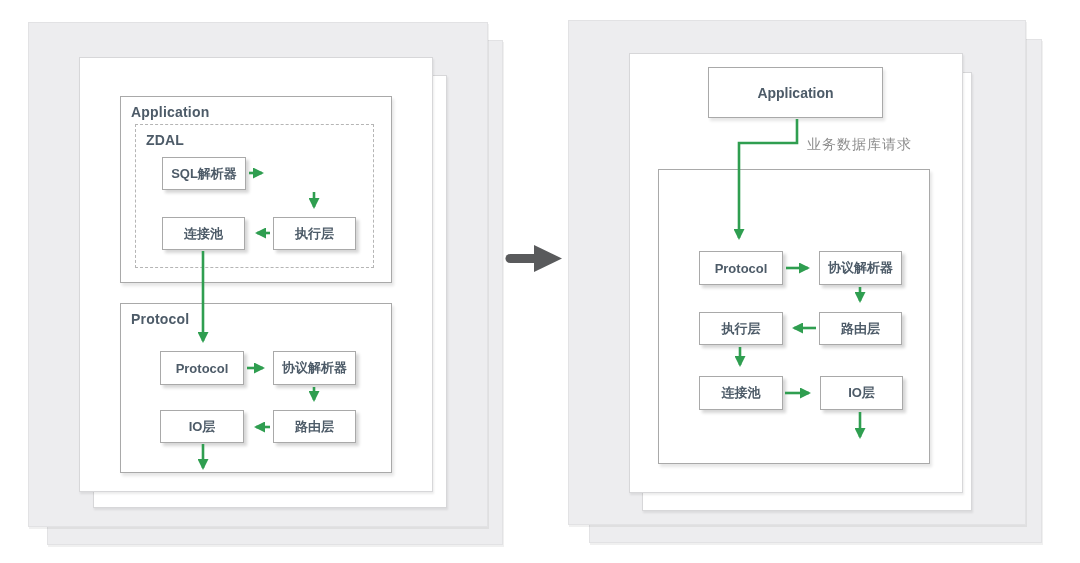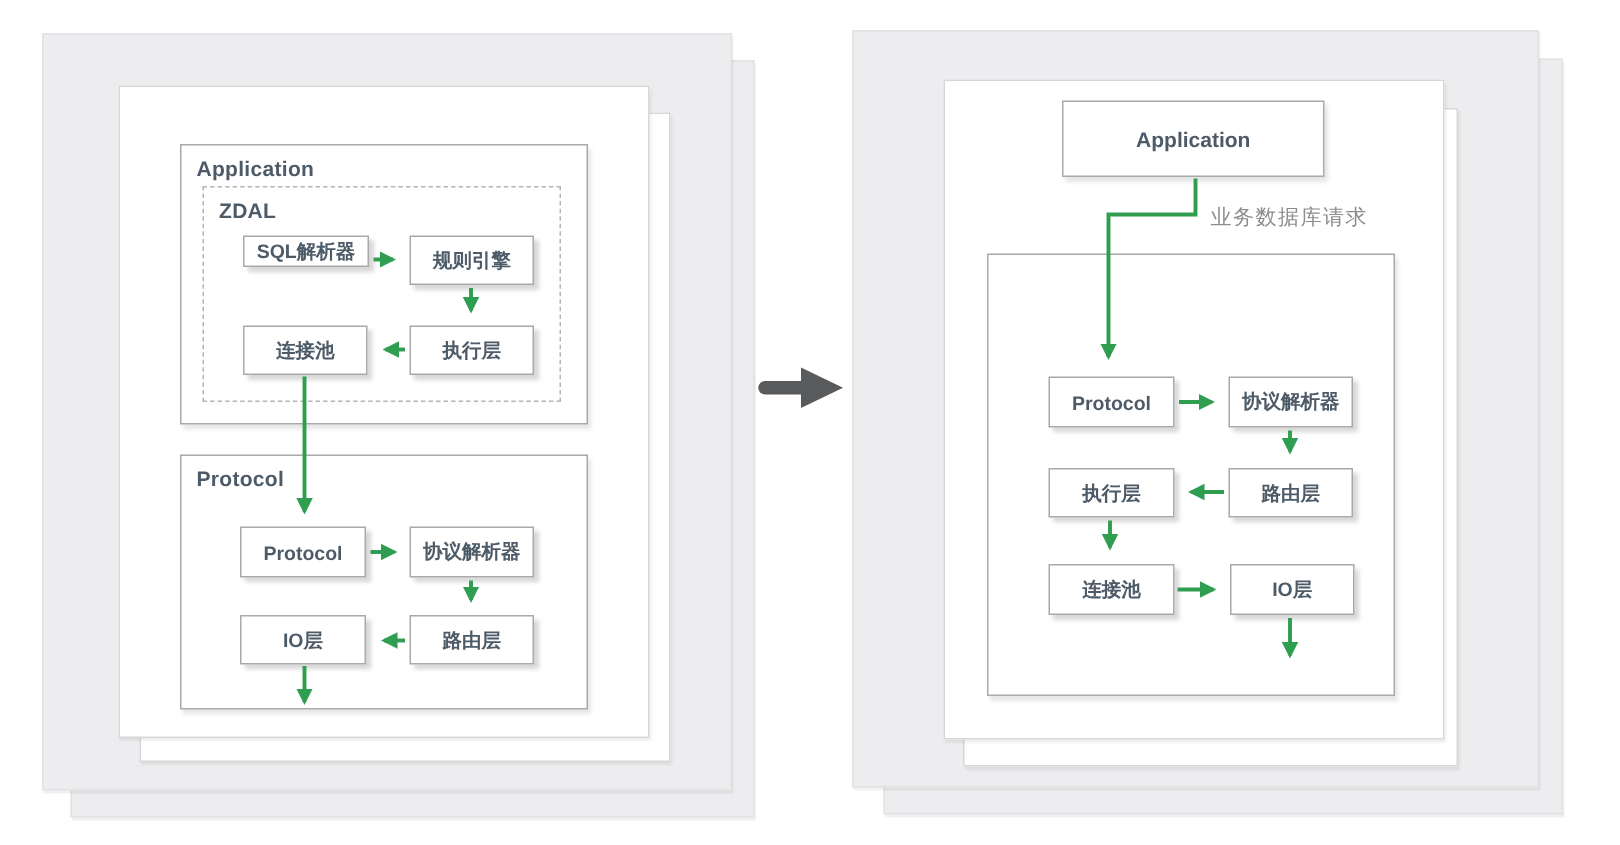--- a/index.html
+++ b/index.html
@@ -93,21 +93,21 @@
   .transform-head{ fill:var(--transform-arrow-gray); }
 
   
   .sheet-l-b{left:47px;top:40px;width:456px;height:505px;}
   .sheet-l-a{left:28px;top:22px;width:460px;height:505px;}
   .page-l-b{left:93px;top:75px;width:354px;height:433px;}
   .page-l-a{left:79px;top:57px;width:354px;height:435px;}
   .app-box-l{left:120px;top:96px;width:272px;height:187px;}
   .zdal-box{left:135px;top:124px;width:239px;height:144px;}
   .obproxy-box{left:120px;top:303px;width:272px;height:170px;}
-  .n-sql{left:162px;top:157px;width:84px;height:21px;}
+  .n-sql{left:162px;top:157px;width:84px;height:33px;}
   .n-rule{left:273px;top:157px;width:83px;height:33px;}
   .n-pool-l{left:162px;top:217px;width:83px;height:33px;}
   .n-exec-l{left:273px;top:217px;width:83px;height:33px;}
   .n-proto-l{left:160px;top:351px;width:84px;height:34px;}
   .n-pparser-l{left:273px;top:351px;width:83px;height:34px;}
   .n-io-l{left:160px;top:410px;width:84px;height:33px;}
   .n-route-l{left:273px;top:410px;width:83px;height:33px;}
 
   
   .sheet-r-b{left:589px;top:39px;width:453px;height:504px;}
@@ -141,23 +141,20 @@
   <div class="dashed-box zdal-box z6">
     <div class="group-label">ZDAL</div>
   </div>
   <div class="group-box obproxy-box z5">
     <div class="group-label">Protocol</div>
   </div>
 
   <div class="node n-sql z8">
       <span>SQL解析器</span>
     </div>
-  <div class="node n-rule z8">
-      <span>规则引擎</span>
-    </div>
   <div class="node n-pool-l z8">
       <span>连接池</span>
     </div>
   <div class="node n-exec-l z8">
       <span>执行层</span>
     </div>
   <div class="node n-proto-l z8">
       <span>Protocol</span>
     </div>
   <div class="node n-pparser-l z8">

